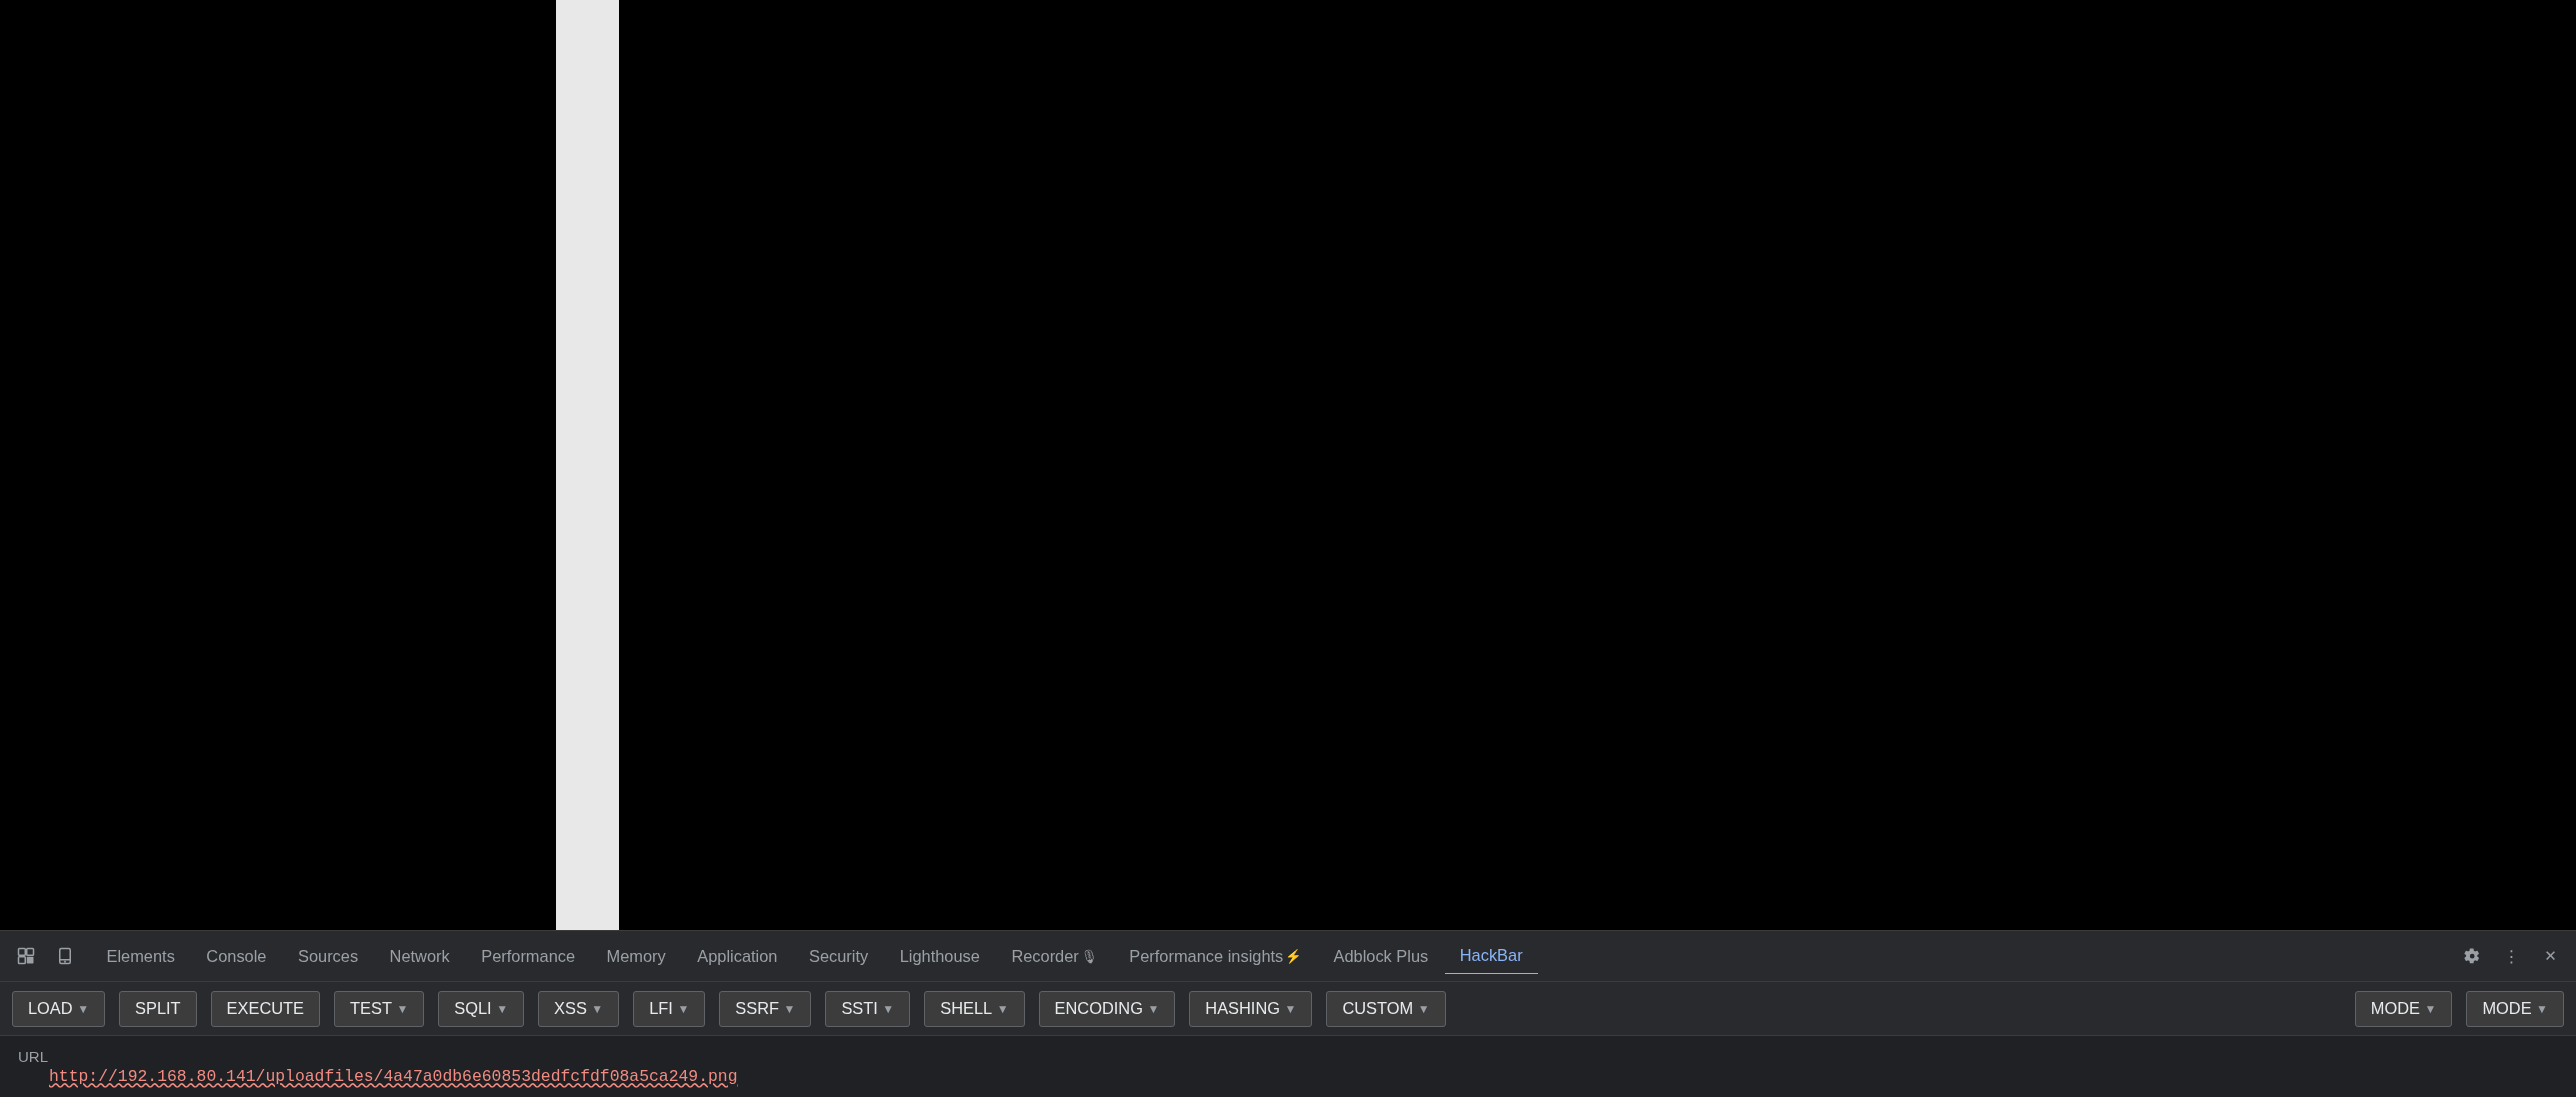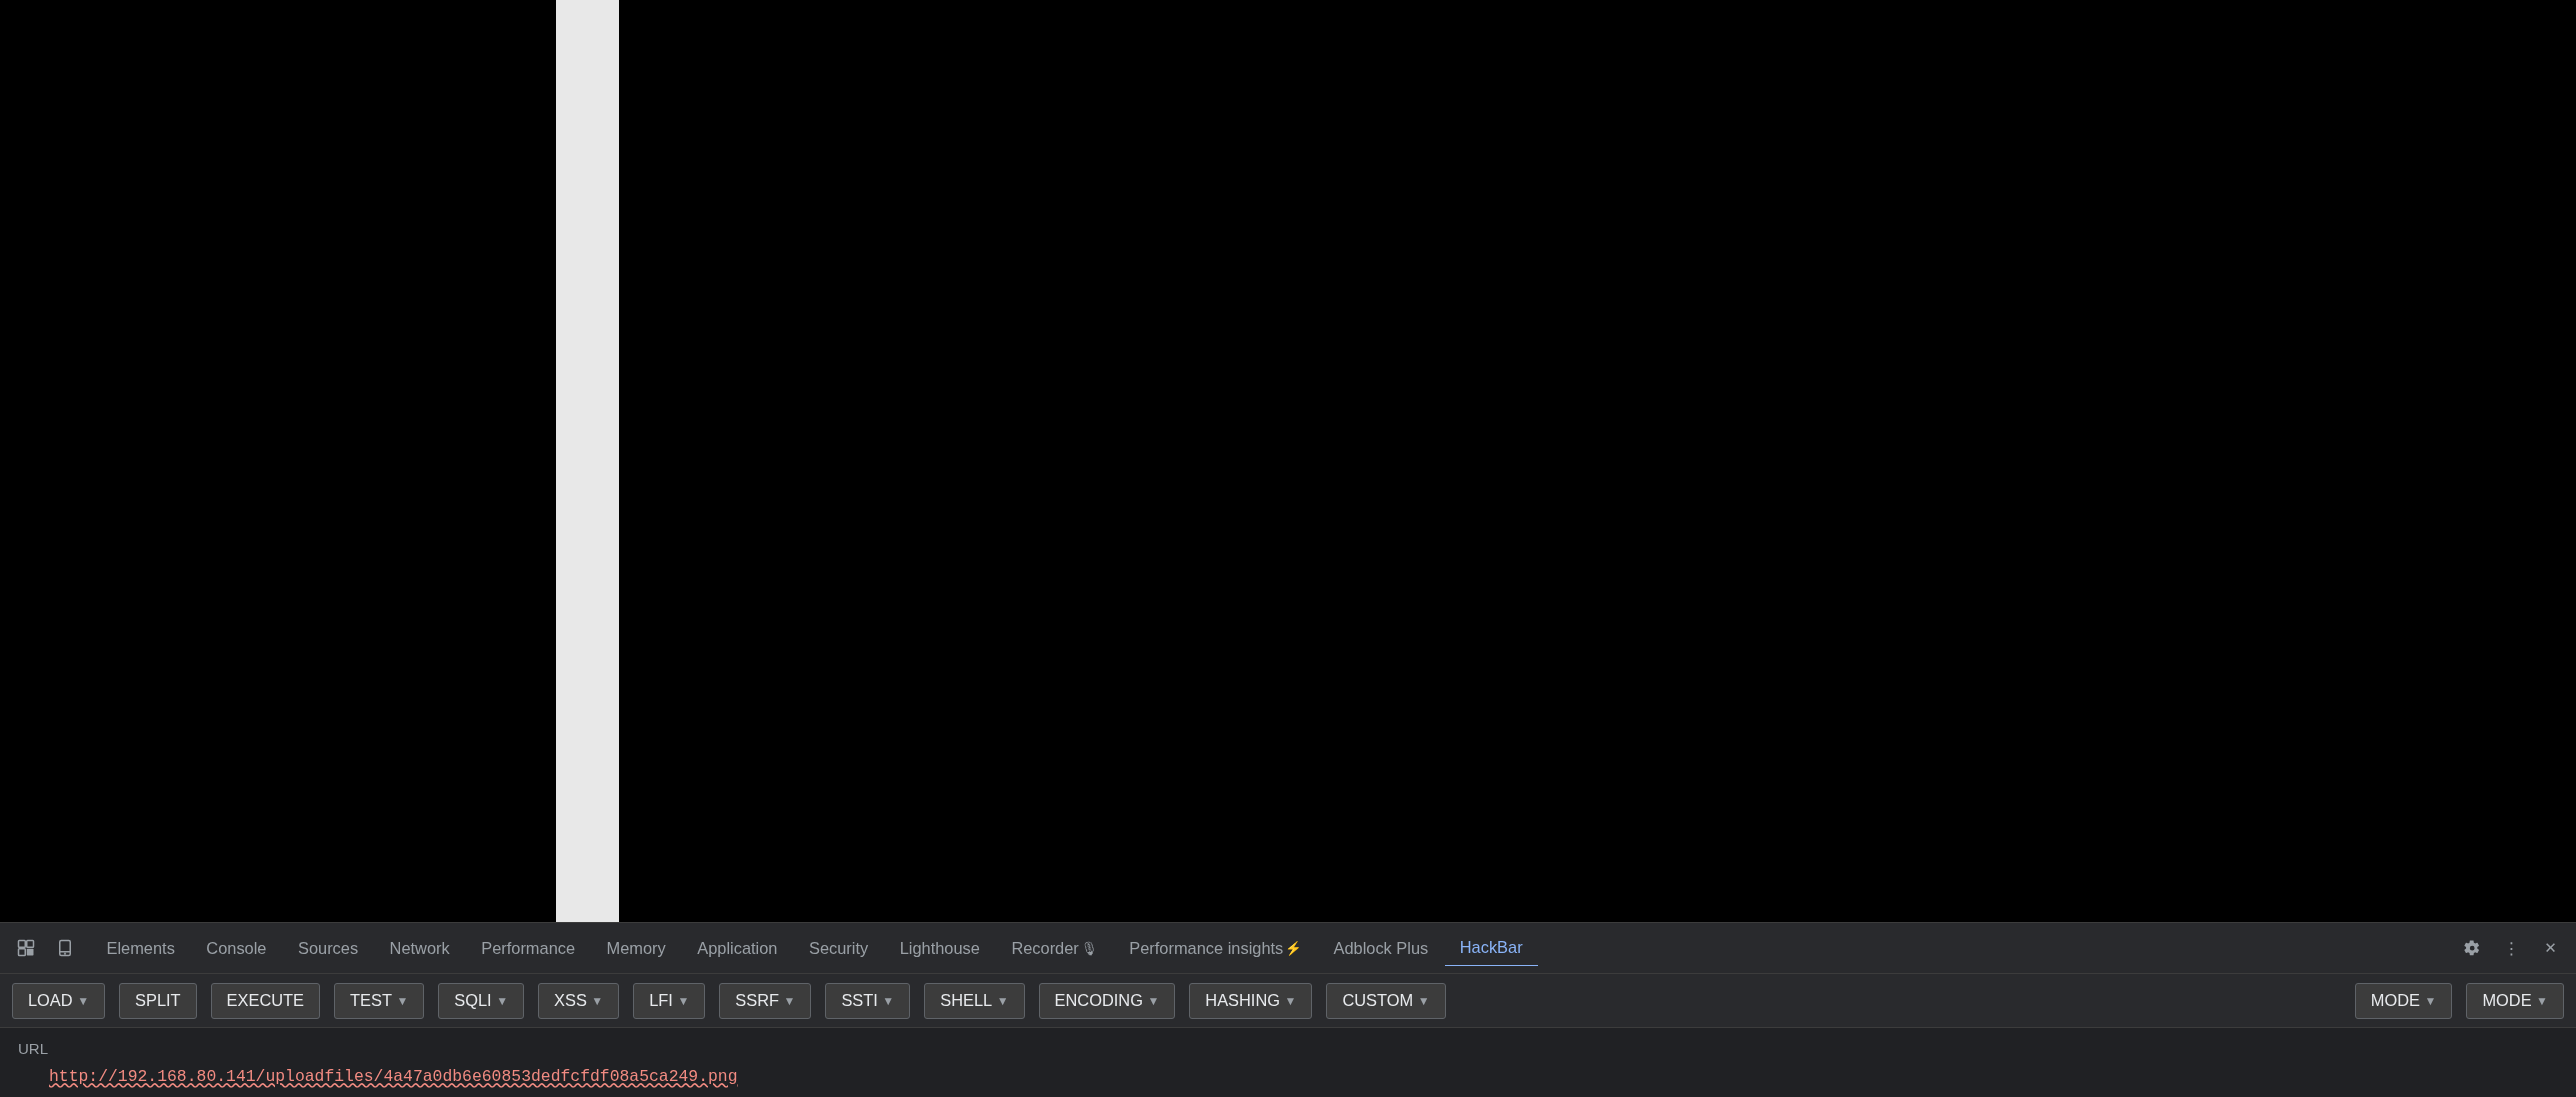--- a/index.html
+++ b/index.html
@@ -137,21 +137,21 @@
     
     .hackbar-url-area {
       background: #202124;
       padding: 12px 18px;
       flex: 1;
     }
 
     .url-label {
       font-size: 15px;
       color: #9aa0a6;
-      margin-bottom: 10px;
+      margin-bottom: 2px;
       font-weight: 400;
     }
 
     .url-value {
       font-size: 16.4px;
       color: #f28b82;
       font-family: 'Courier New', monospace;
       text-decoration: underline;
       text-decoration-color: #f28b82;
       text-decoration-style: wavy;

